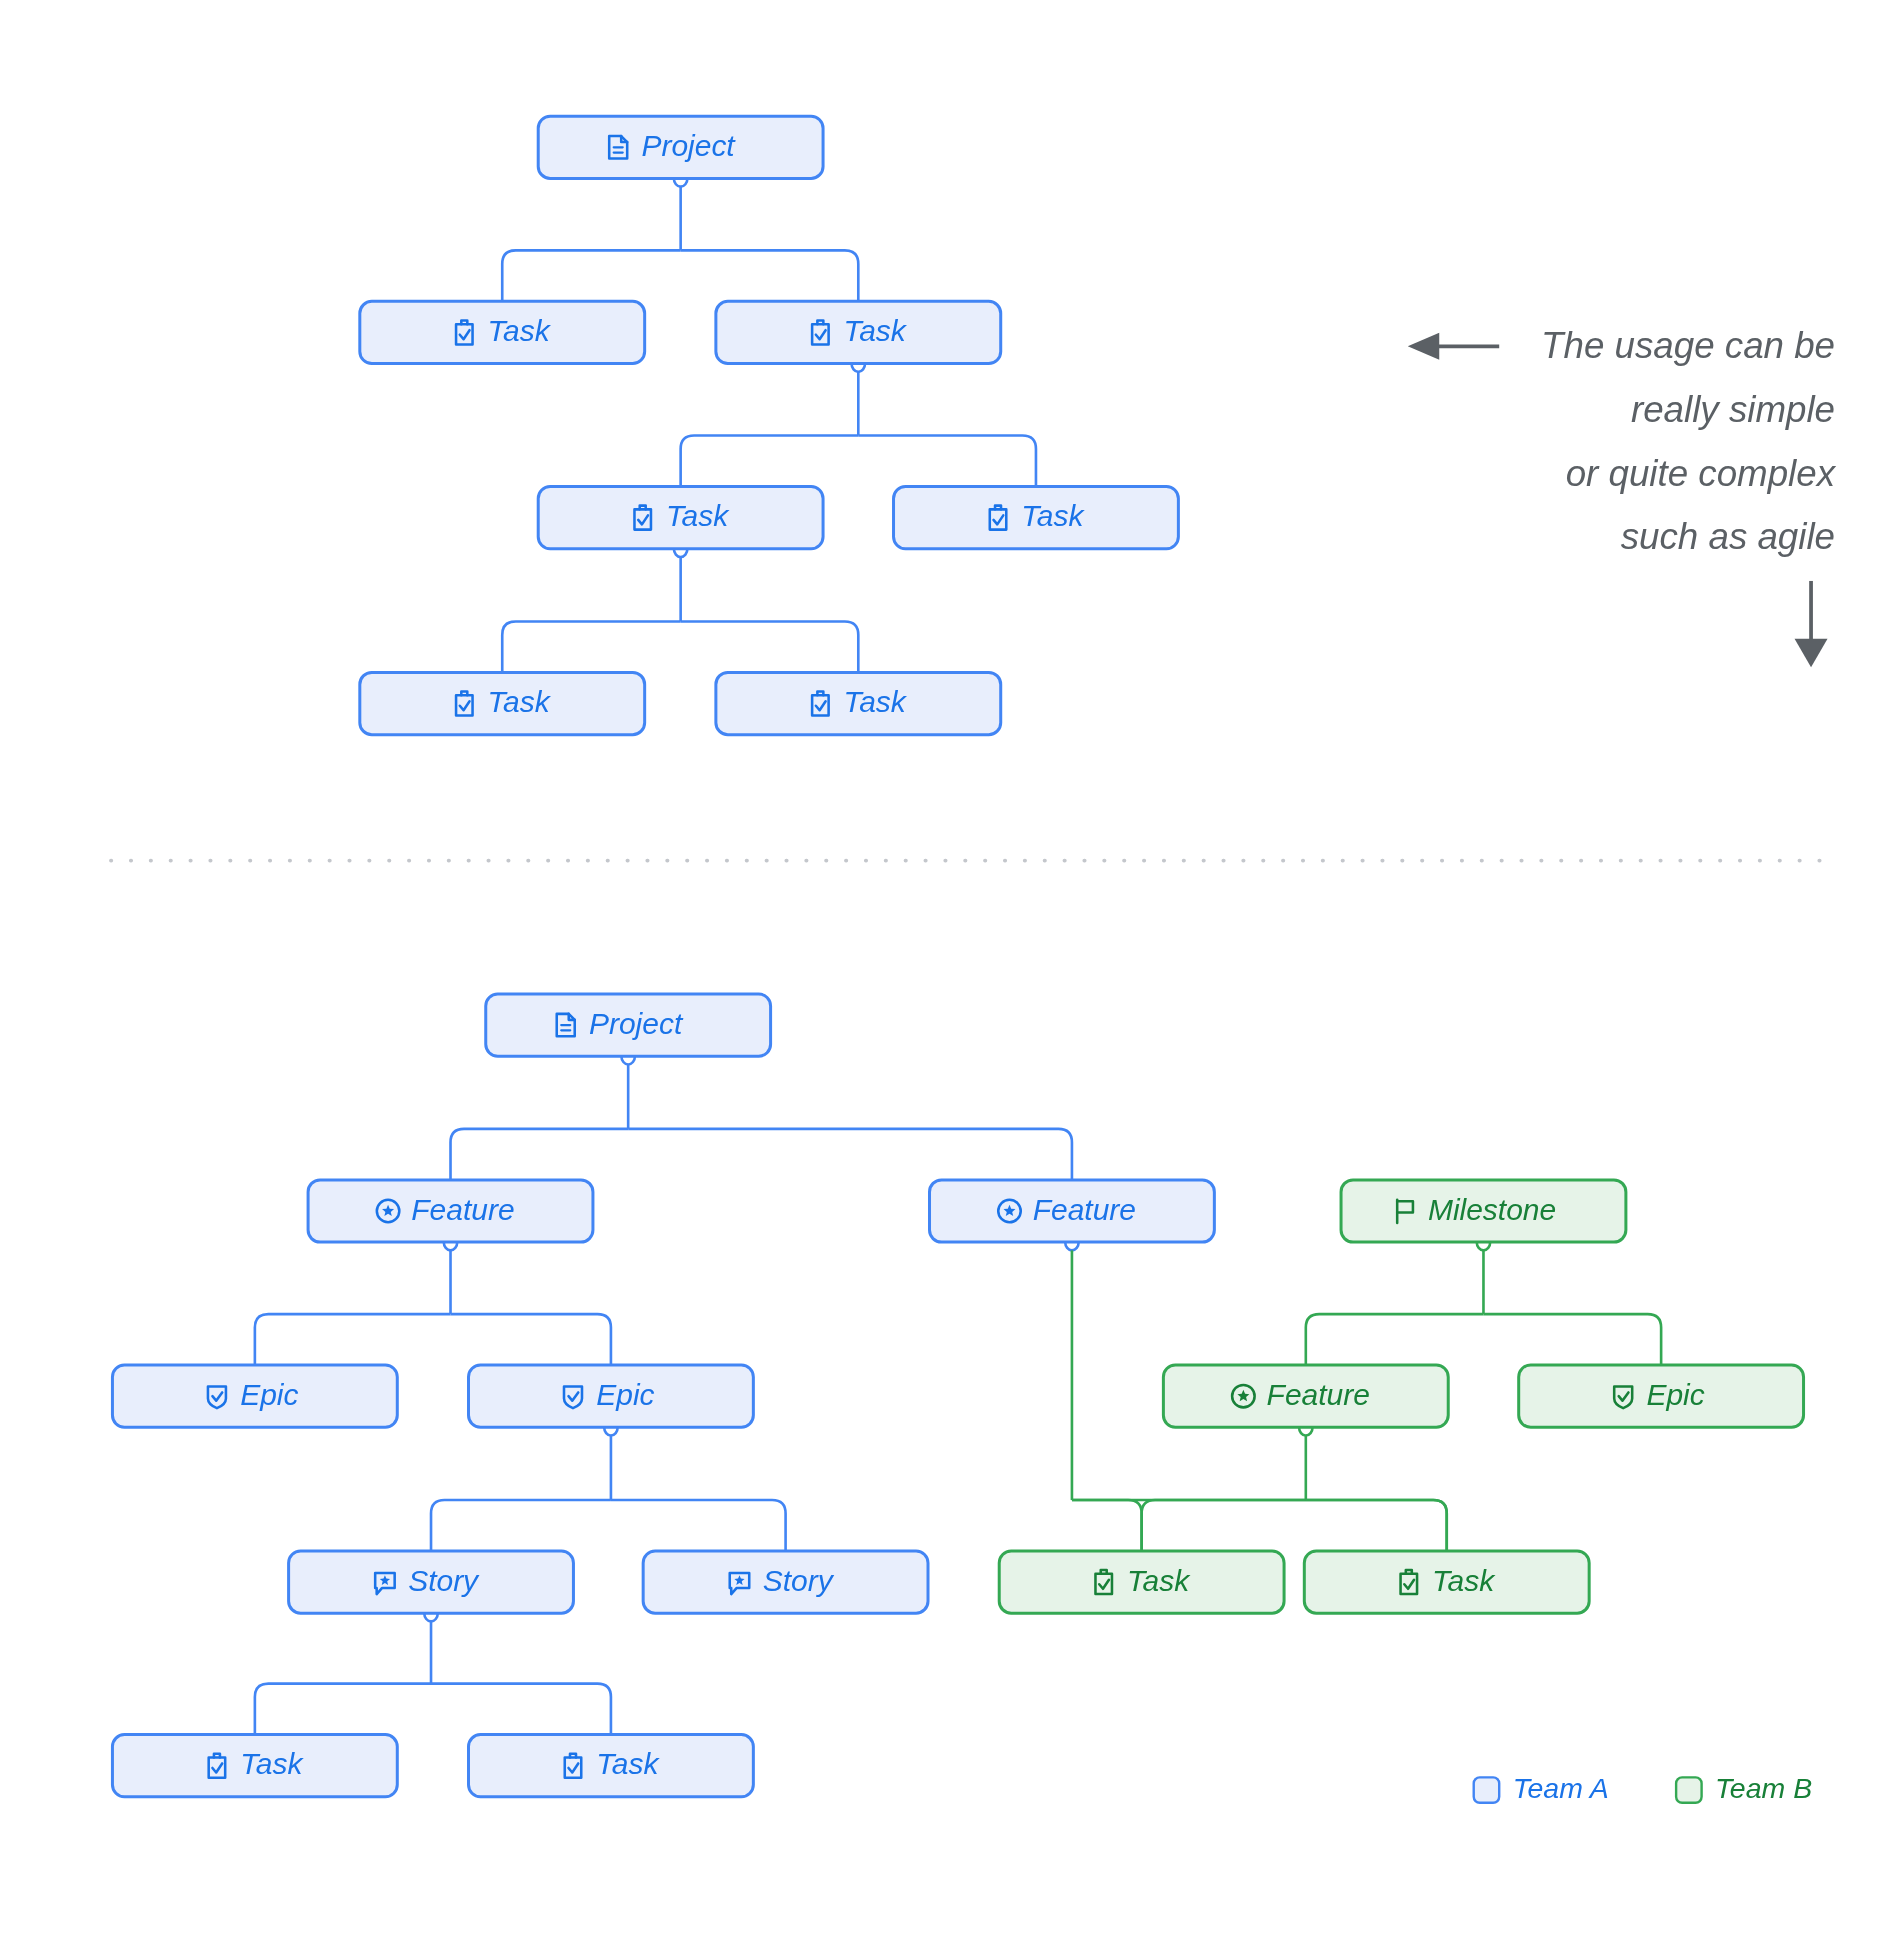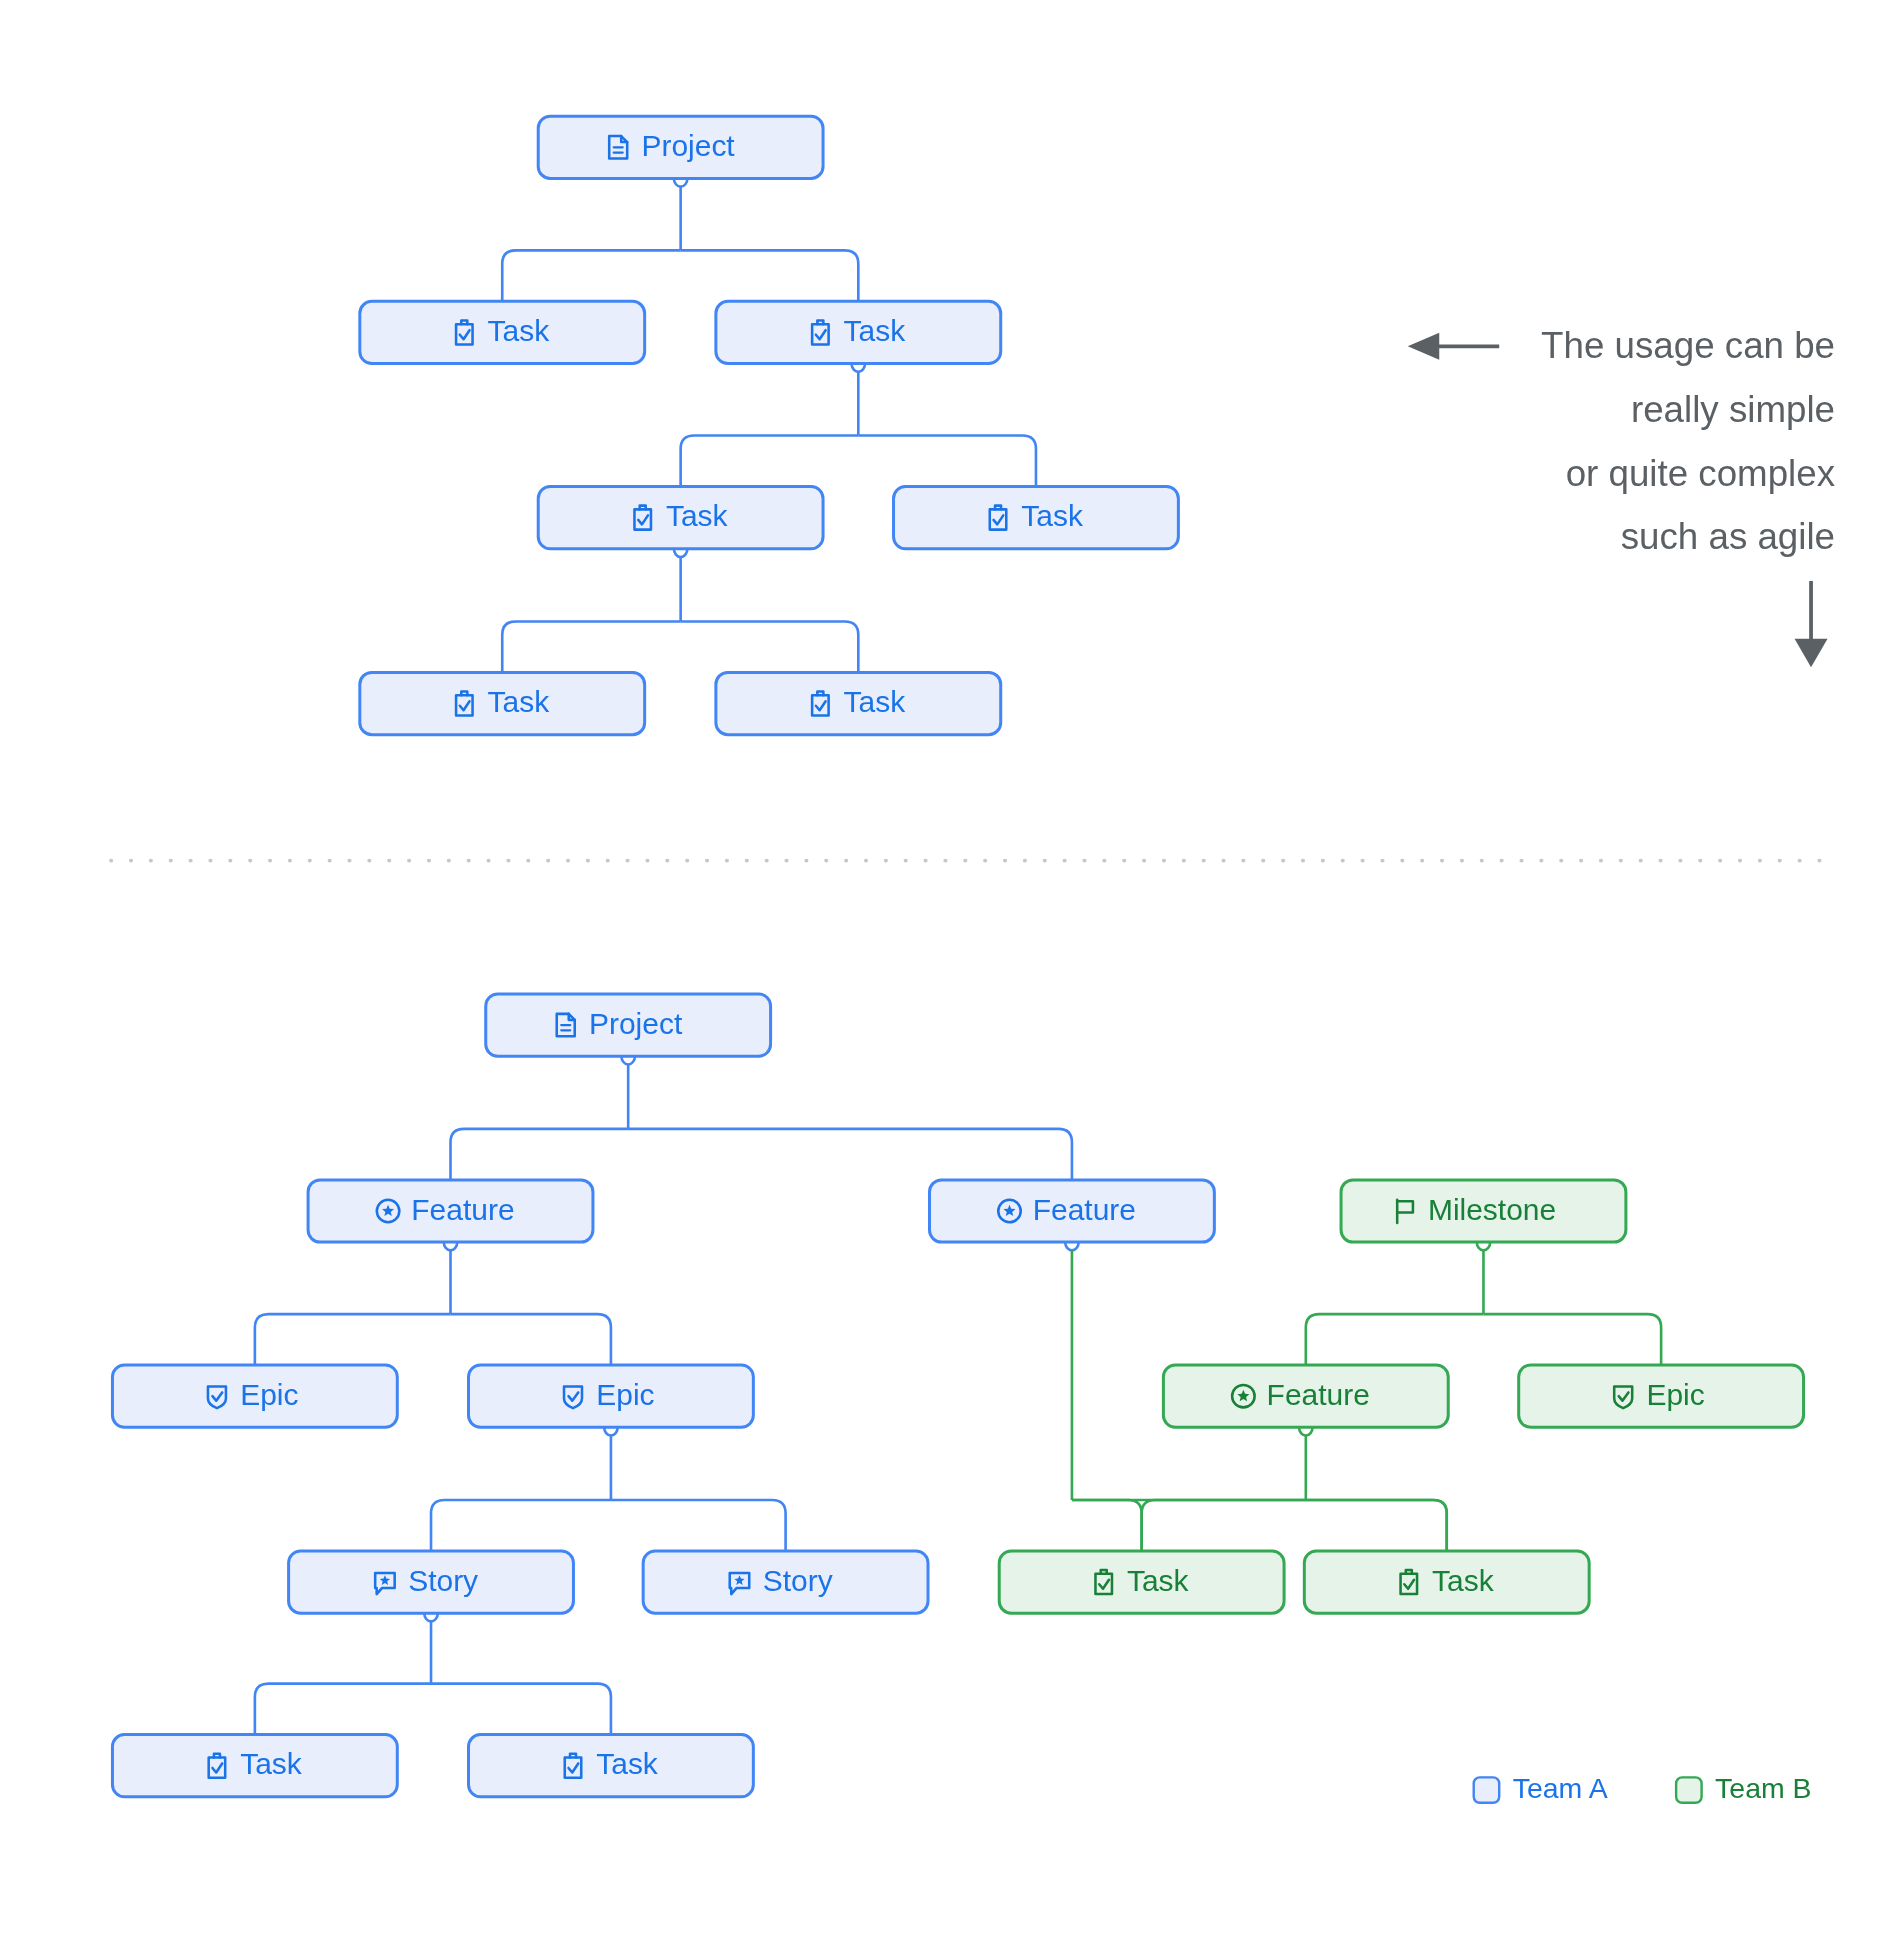--- a/index.html
+++ b/index.html
@@ -12,20 +12,21 @@
     height: 1955px;
     position: relative;
     font-family: "Liberation Sans", sans-serif;
     overflow: hidden;
   }
   #stage {
     position: absolute;
     left: 0; top: 0;
     width: 1898px;
     height: 1955px;
+    font-style: italic;
   }
   svg.canvas {
     position: absolute;
     left: 0; top: 0;
     width: 1898px;
     height: 1955px;
     display: block;
   }
   .node-label {
     font-family: "Liberation Sans", sans-serif;

